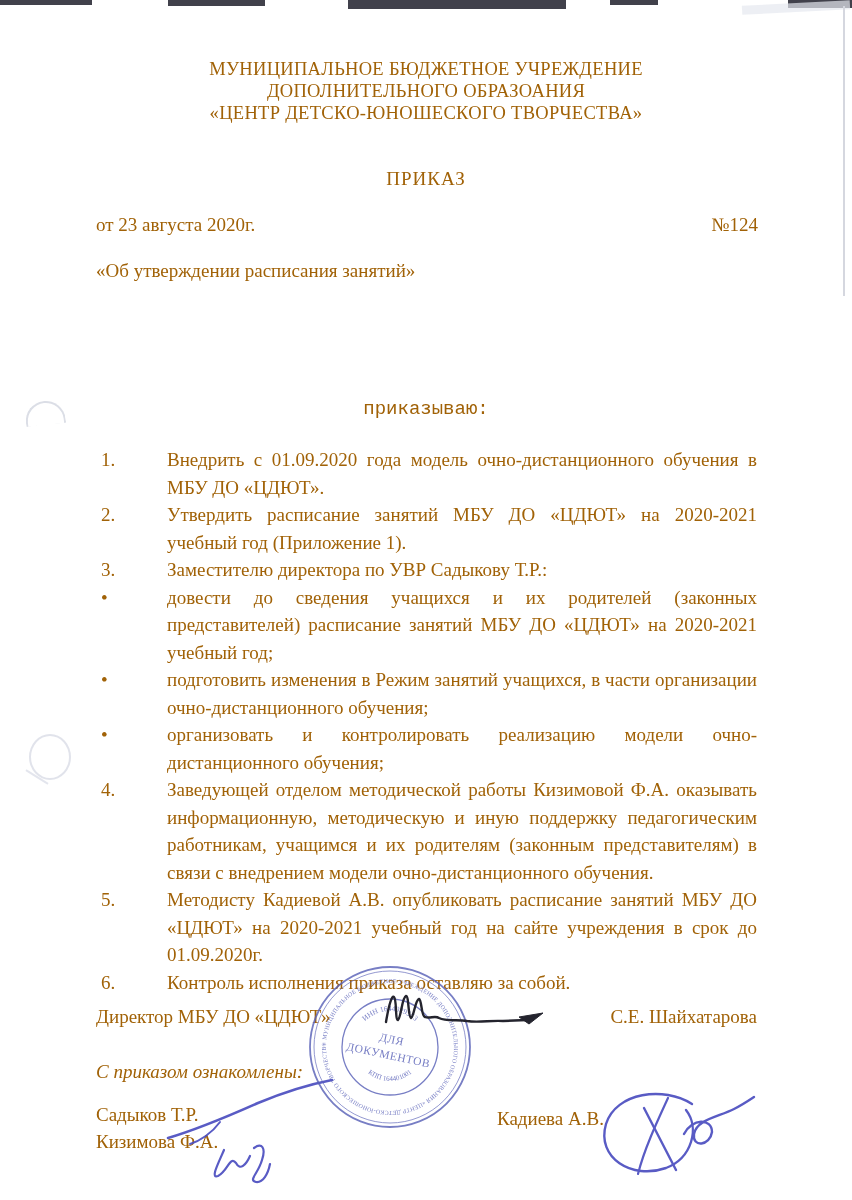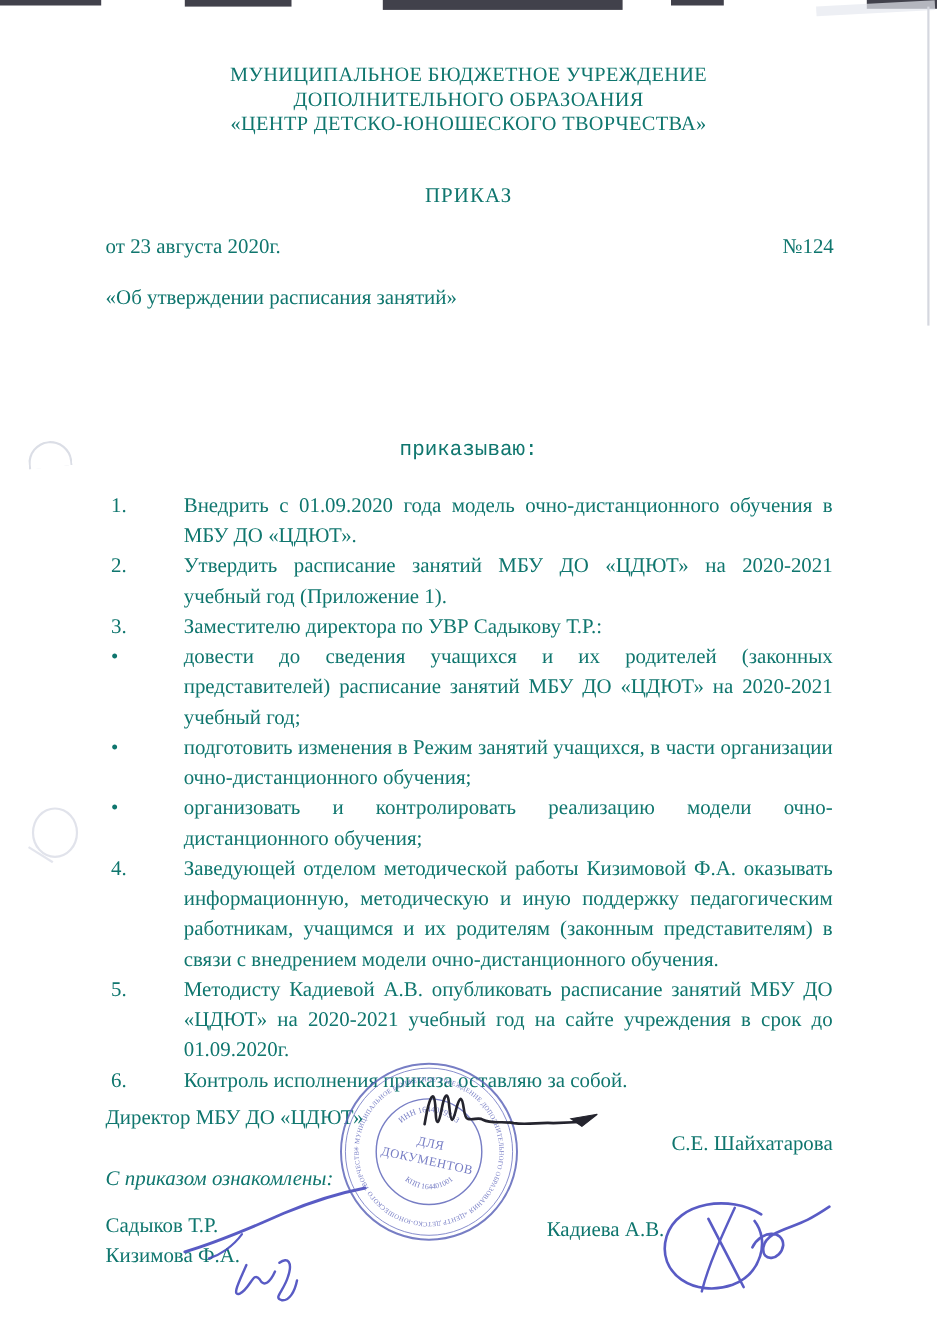--- a/index.html
+++ b/index.html
@@ -1,18 +1,18 @@
 <!DOCTYPE html>
 <html><head>
 <meta charset="utf-8">
 <style>
   html,body{margin:0;padding:0;background:#ffffff;}
   .page{
     position:relative;width:852px;height:1200px;background:#ffffff;overflow:hidden;
-    font-family:"Liberation Serif","DejaVu Serif",serif;color:#0f766e;
+    font-family:"Liberation Serif","DejaVu Serif",serif;color:#a16207;
   }
   
   .scan-bar{position:absolute;background:#41414b;}
   .edge-line{position:absolute;background:#d5d7df;}
   .smudge{position:absolute;background:#e6e8ef;opacity:.7;transform:rotate(-3deg);}
   .punch-top{position:absolute;left:25px;top:401px;width:36px;height:22px;
     border:2px solid #c9cdd9;border-bottom:none;border-radius:20px 20px 0 0;opacity:.65;transform:rotate(-6deg);}
   .punch-full{position:absolute;left:29px;top:734px;width:38px;height:42px;
     border:2px solid #dadce6;border-radius:50%;opacity:.8;}
   .punch-tail{position:absolute;left:24px;top:776px;width:26px;height:2px;background:#dcdee8;transform:rotate(32deg);opacity:.8;}
@@ -23,21 +23,21 @@
   .date-row{position:absolute;left:96px;top:214px;width:662px;display:flex;justify-content:space-between;font-size:19px;}
   .subject{position:absolute;left:96px;top:260px;font-size:19px;}
   .preamble{position:absolute;left:96px;top:305px;width:662px;font-size:19px;line-height:29.5px;
     text-align:justify;text-indent:48px;hyphens:none;}
   .directive{position:absolute;left:0;right:0;top:398px;text-align:center;font-size:19px;font-family:Liberation Mono, monospace;}
   .order-list{position:absolute;left:97px;top:446px;width:660px;font-size:19px;line-height:27.5px;}
   .order-item{display:flex;align-items:flex-start;}
   .marker{flex:0 0 30px;padding-left:4px;box-sizing:border-box;}
   .item-text{flex:1;text-align:justify;hyphens:none;margin-left:40px;}
   .director-row{position:absolute;left:96px;top:1006px;width:661px;display:flex;justify-content:space-between;font-size:19px;z-index:1;}
-  .director-name{margin-top:23px;}
+  .director-name{margin-top:0;}
   .ack{position:absolute;left:96px;top:1061px;font-size:19px;font-style:italic;z-index:1;}
   .names-left{position:absolute;left:96px;top:1101px;font-size:19px;line-height:27px;z-index:1;}
   .kadieva-name{position:absolute;left:497px;top:1108px;font-size:19px;z-index:1;}
   
   .stamp{position:absolute;left:306px;top:963px;z-index:4;opacity:.82;}
   .sig{position:absolute;}
   .sig-director{left:380px;top:990px;z-index:5;}
   .sig-left{left:158px;top:1076px;z-index:3;opacity:.92;}
   .sig-right{left:580px;top:1084px;z-index:3;opacity:.92;}
 </style>

